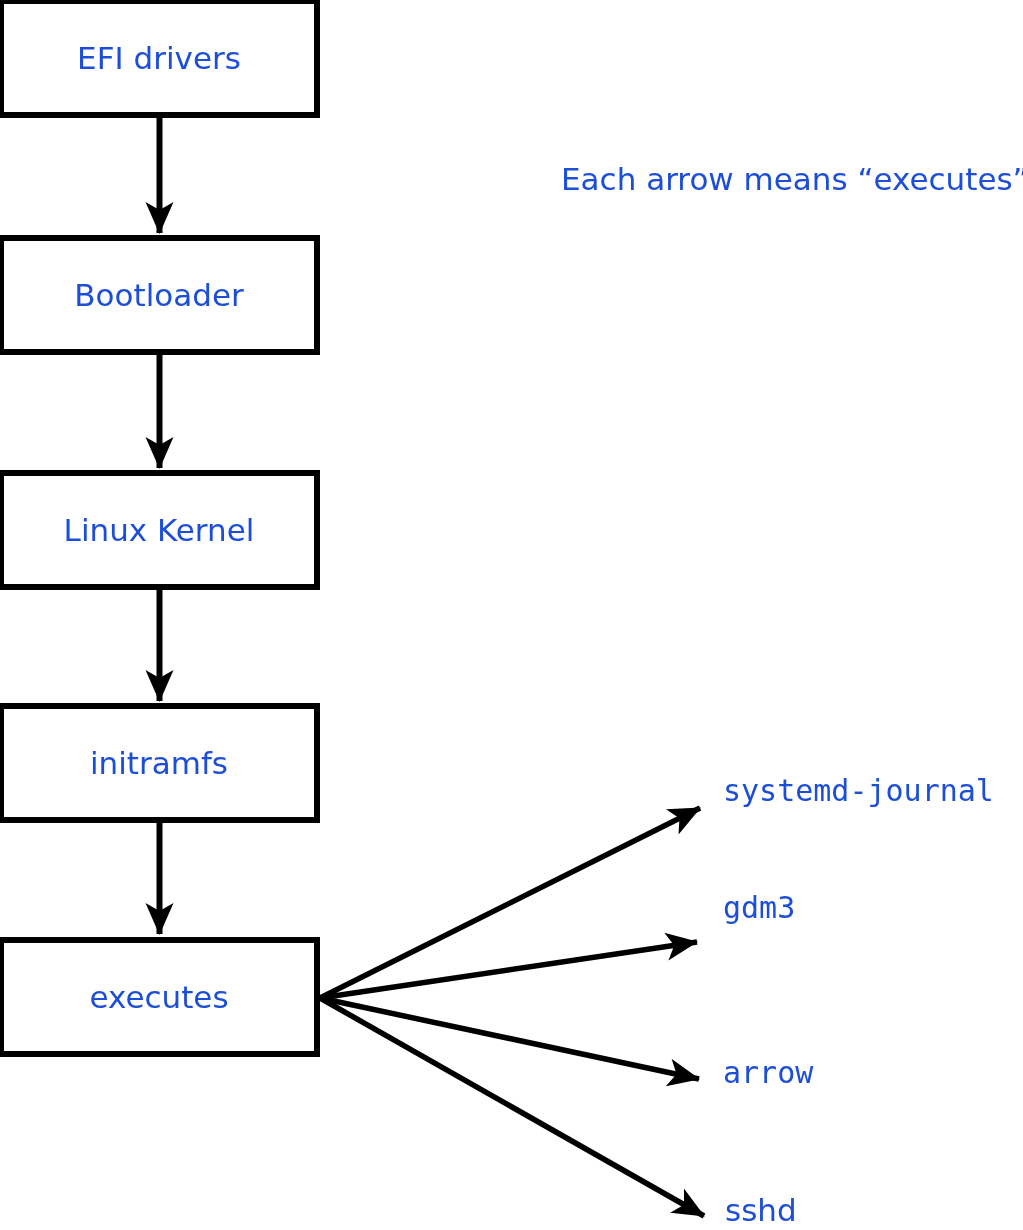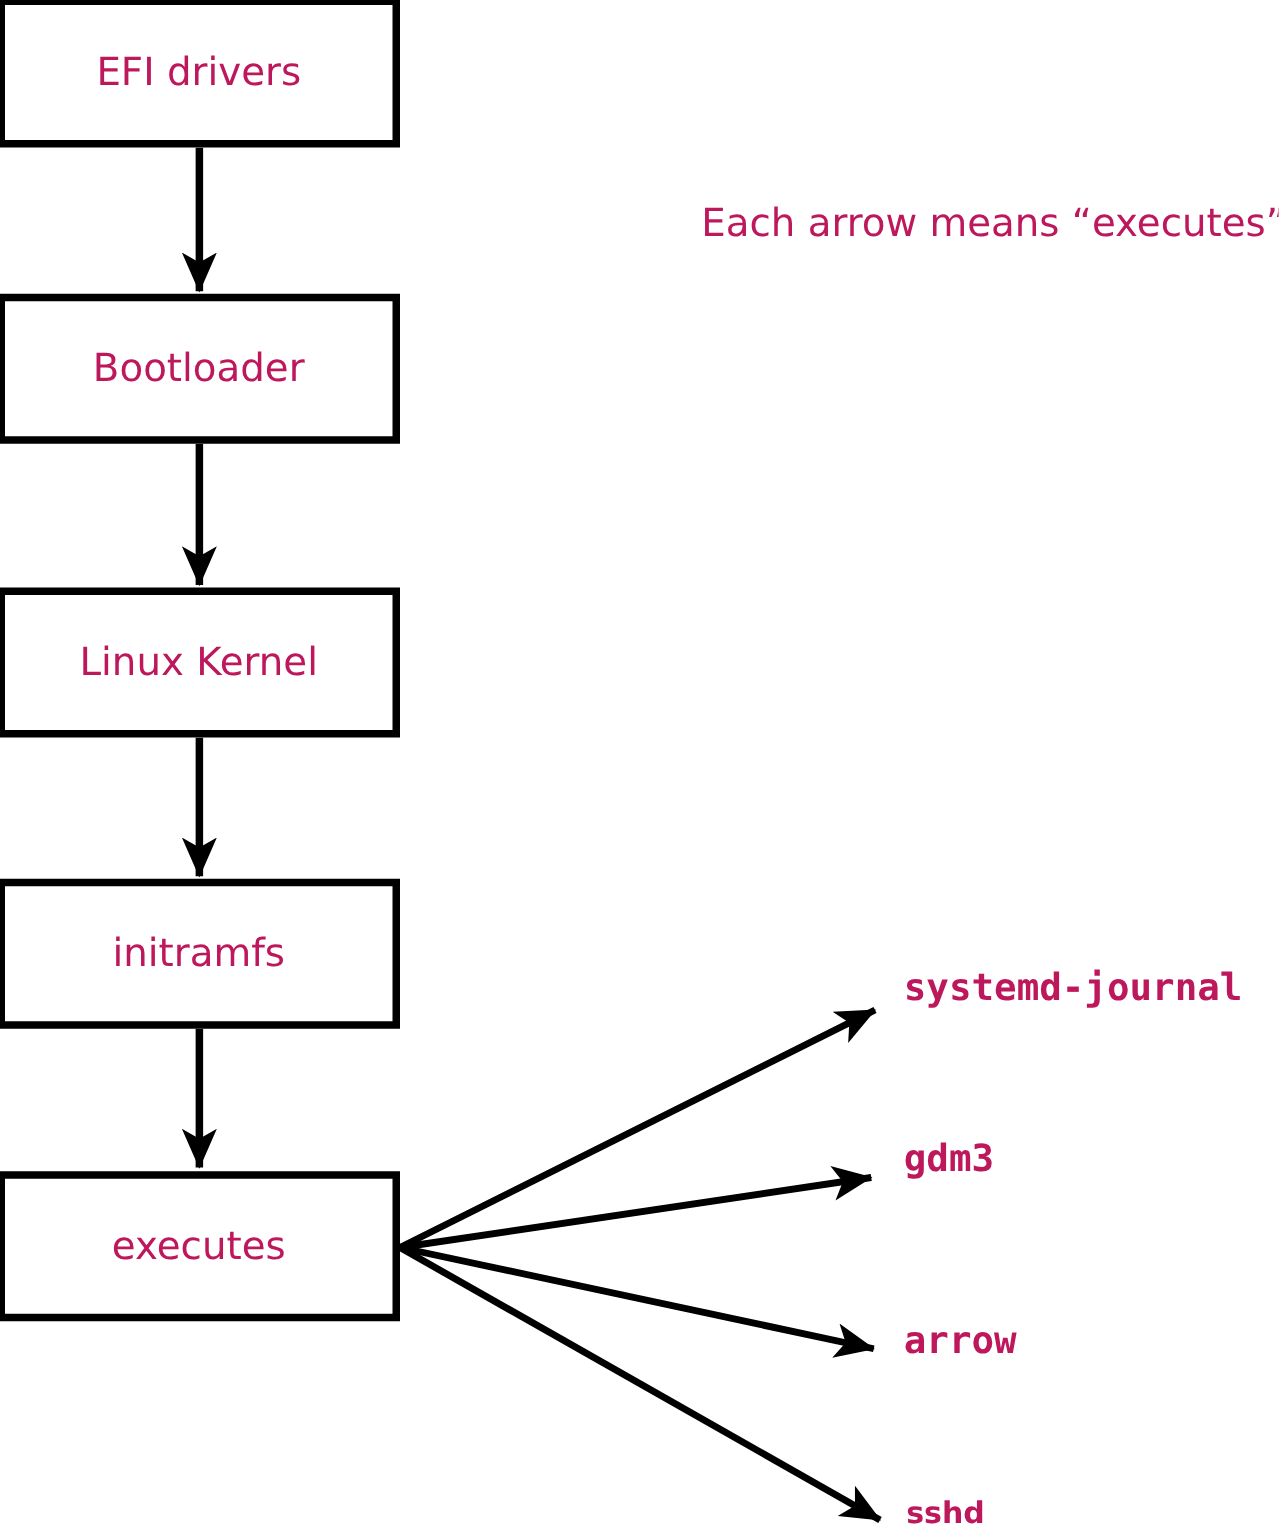--- a/index.html
+++ b/index.html
@@ -7,21 +7,21 @@
     padding: 0;
     background: #ffffff;
   }
   #canvas {
     position: relative;
     width: 1023px;
     height: 1230px;
     background: #ffffff;
     overflow: hidden;
     font-family: "DejaVu Sans", sans-serif;
-    color: #be185d;
+    color: #1d4ed8;
   }
   #arrow-layer {
     position: absolute;
     left: 0;
     top: 0;
     width: 1023px;
     height: 1230px;
   }
   .node-box {
     position: absolute;
@@ -47,25 +47,24 @@
     font-size: 31px;
     line-height: 36px;
     white-space: nowrap;
   }
   .service-label {
     position: absolute;
     font-family: "DejaVu Sans Mono", monospace;
     font-size: 30px;
     line-height: 35px;
     white-space: nowrap;
-    font-weight: bold;
   }
   .service-label.sans {
     font-family: "DejaVu Sans", sans-serif;
-    font-size: 24px;
+    font-size: 31px;
     line-height: 36px;
   }
 </style>
 </head>
 <body>
 
 <div id="canvas">
 
   <svg id="arrow-layer" viewBox="0 0 1023 1230" xmlns="http://www.w3.org/2000/svg">
     <defs>
@@ -97,17 +96,17 @@
   <div class="node-box" style="top:703px;">
     <span class="node-label">initramfs</span>
   </div>
   <div class="node-box" style="top:937px;">
     <span class="node-label">executes</span>
   </div>
 
   <div class="note-text">Each arrow means “executes”.</div>
 
   <div class="service-label" style="left:723px; top:773px;">systemd-journal</div>
-  <div class="service-label" style="left:723px; top:910px;">gdm3</div>
+  <div class="service-label" style="left:723px; top:890px;">gdm3</div>
   <div class="service-label" style="left:723px; top:1055px;">arrow</div>
   <div class="service-label sans" style="left:725px; top:1192px;">sshd</div>
 
 </div>
 
 </body></html>

